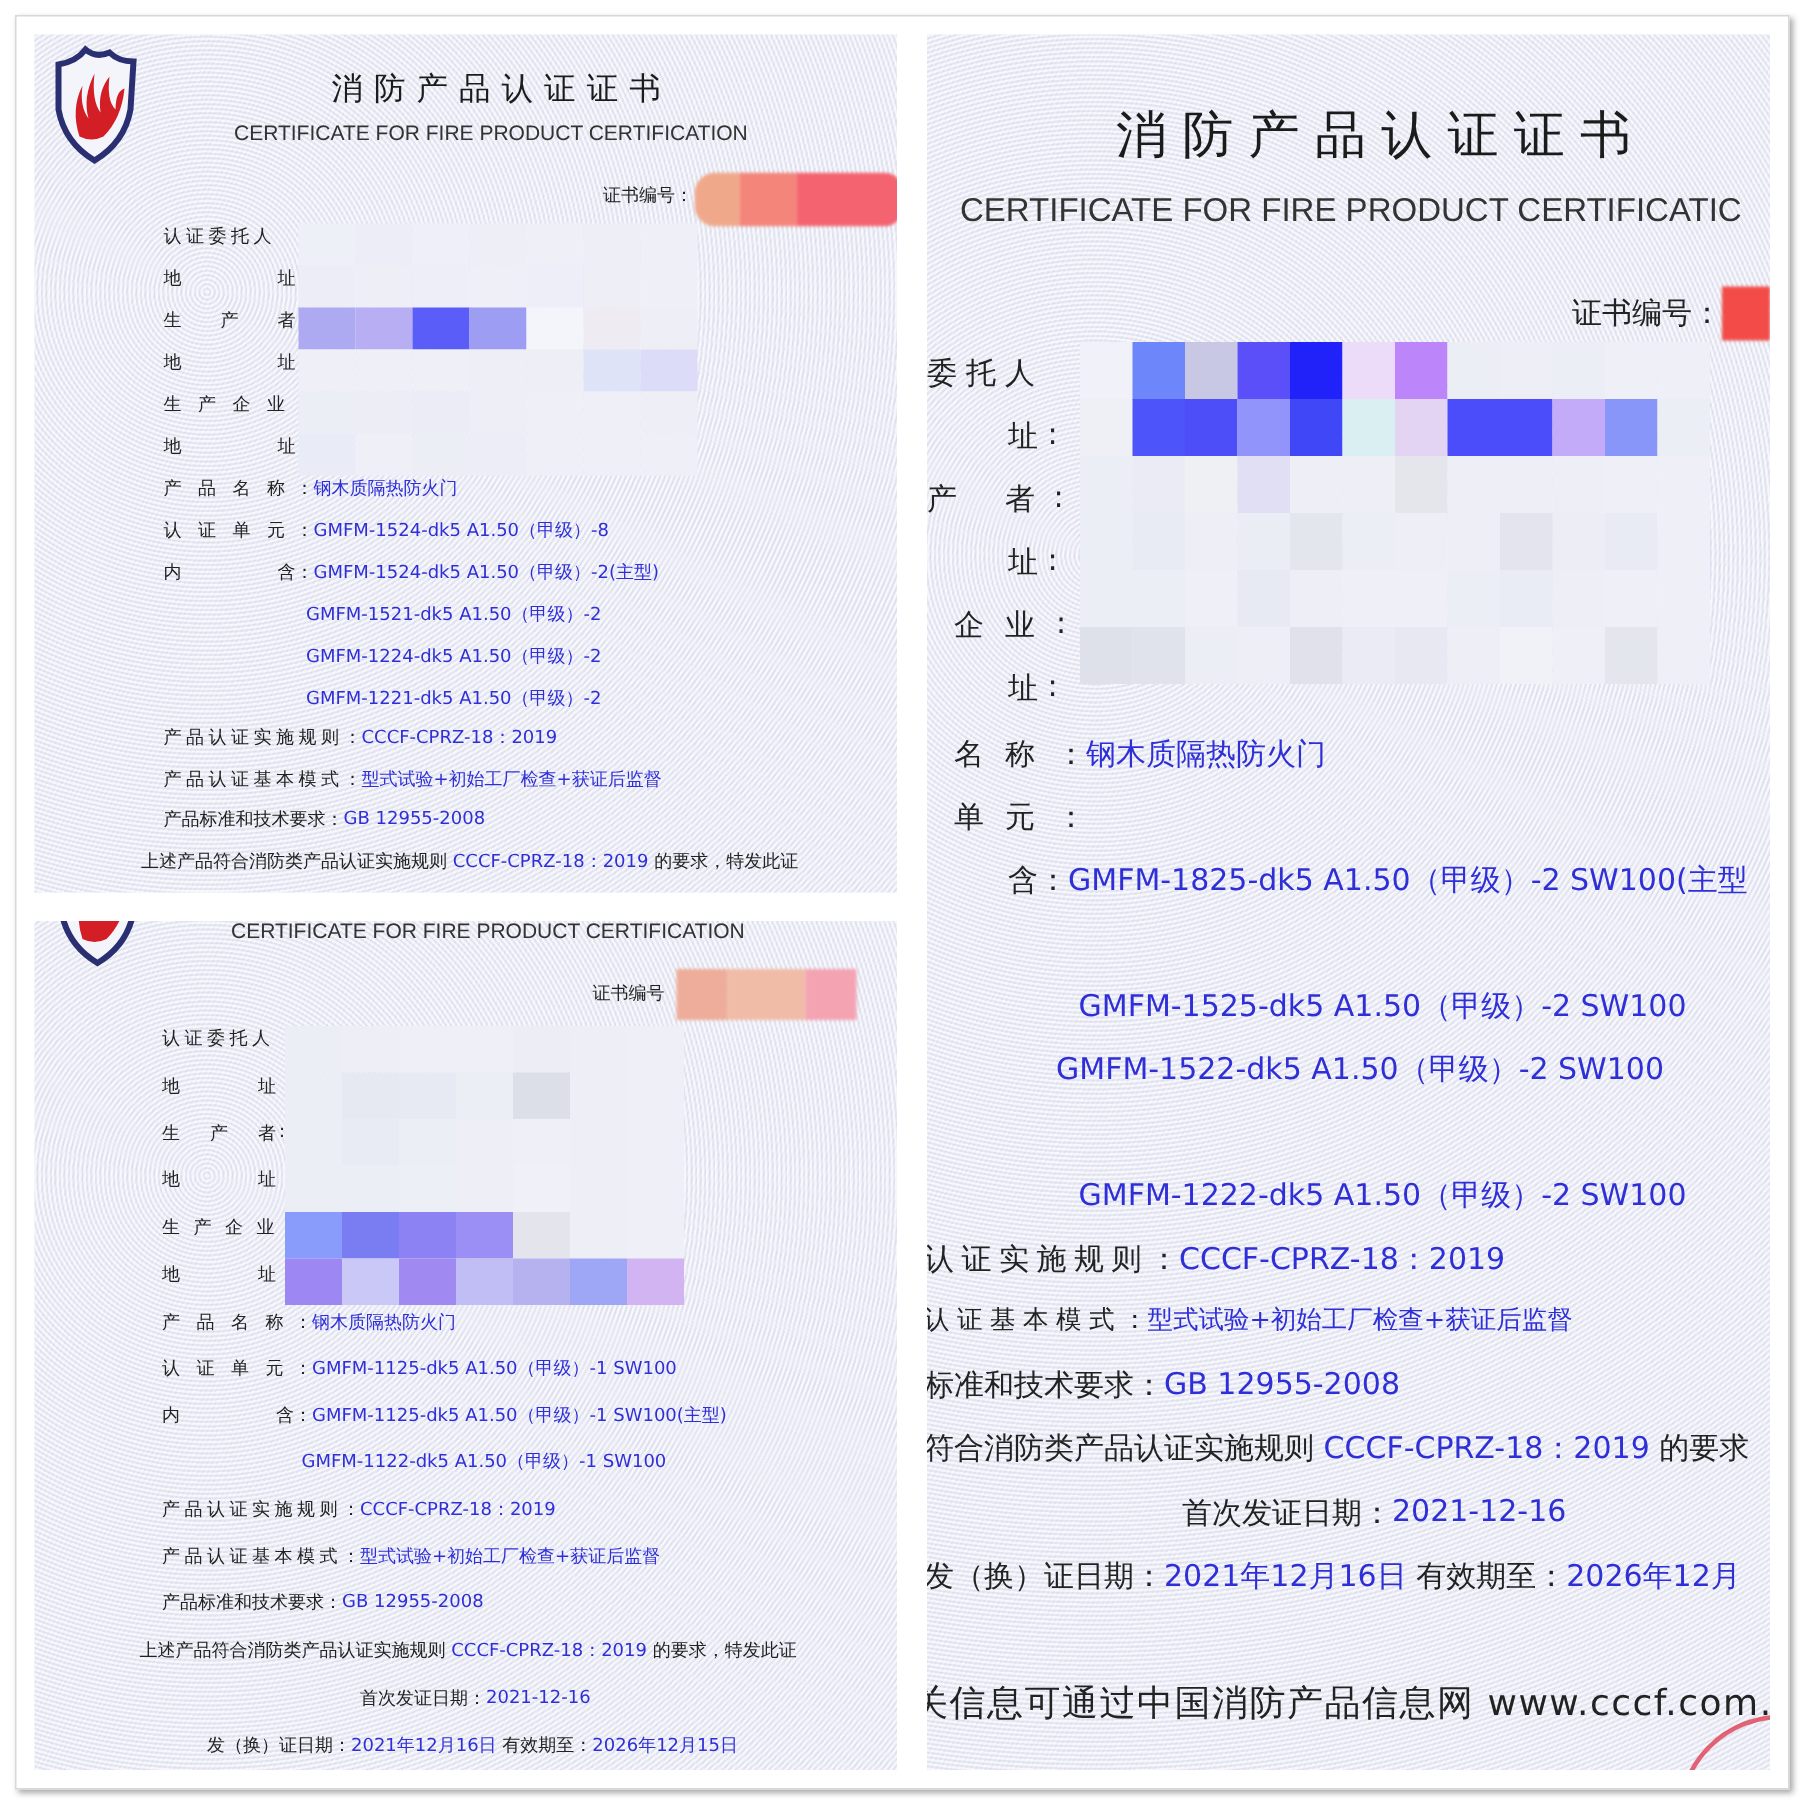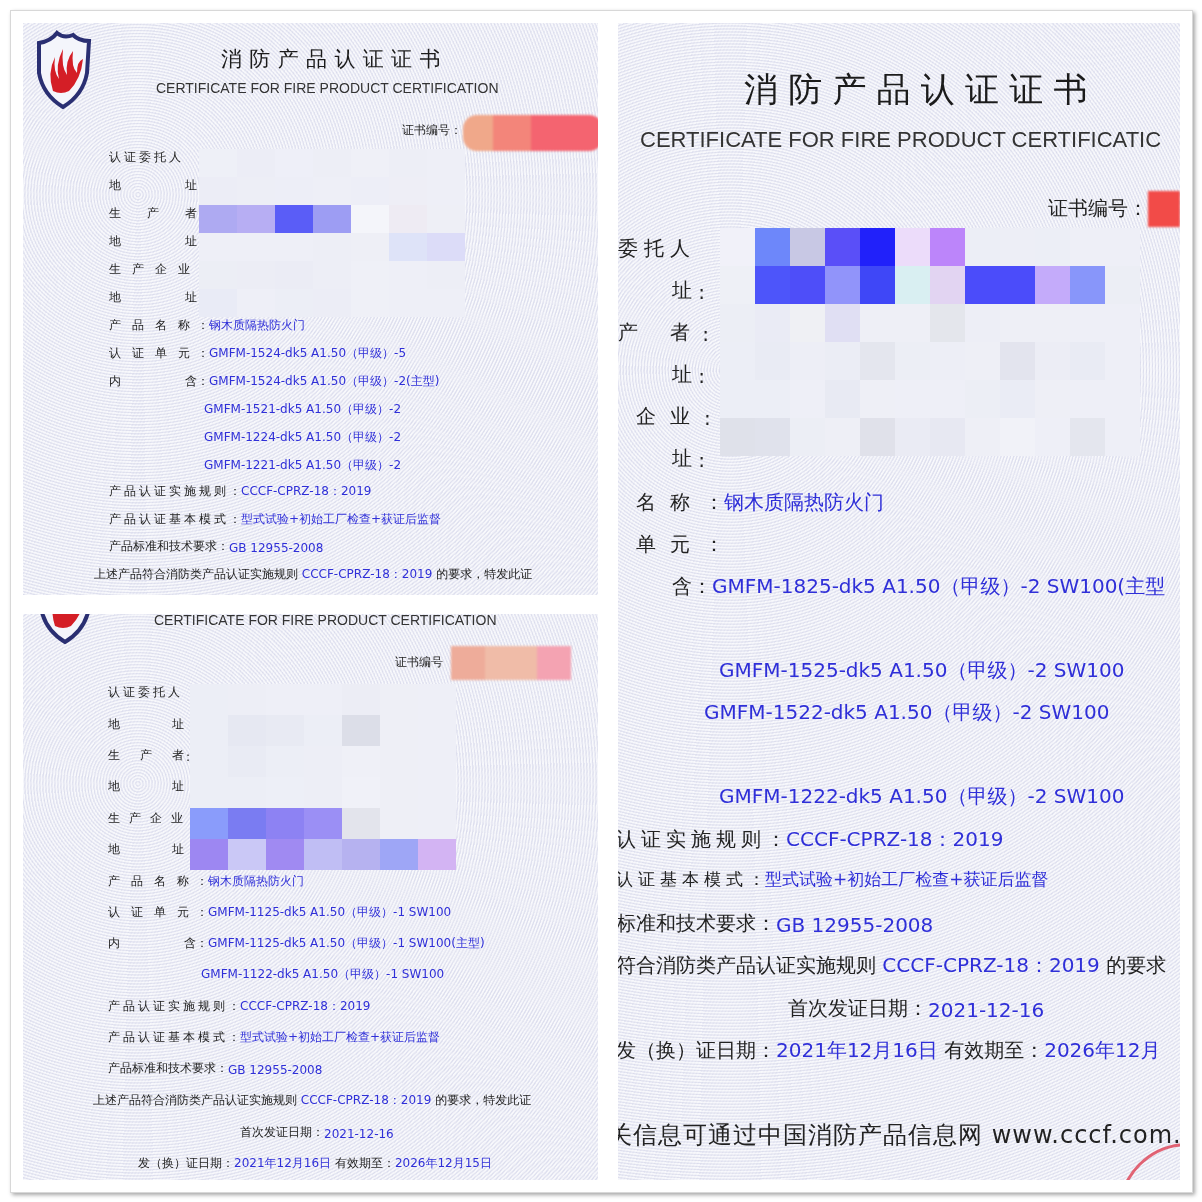--- a/index.html
+++ b/index.html
@@ -23,21 +23,21 @@
     .cert-a { left: 23px; top: 23px; width: 575px; height: 572px; }
     .cert-b { left: 23px; top: 614px; width: 575px; height: 566px; }
     .cert-c { left: 618px; top: 23px; width: 562px; height: 1157px; }
     .logo { position: absolute; }
     .title-cn { position: absolute; color: #1b1b1b; letter-spacing: 0.35em; white-space: nowrap; }
     .title-en { position: absolute; color: #333; white-space: nowrap; font-family: "Liberation Sans", sans-serif; }
     .cert-no-label { position: absolute; color: #222; white-space: nowrap; }
     .redact { position: absolute; display: flex; }
     .redact span { display: block; height: 100%; }
 
-    .row { position: absolute; white-space: nowrap; display: flex; align-items: flex-end; }
+    .row { position: absolute; white-space: nowrap; display: flex; align-items: flex-start; }
     .lbl { color: #222; display: inline-flex; justify-content: space-between; }
     .colon { color: #222; }
     .val { color: #2f2fd8; font-family: "DejaVu Sans", sans-serif; }
     .plain { color: #222; }
 
     .mosaic { position: absolute; display: grid; }
     .mosaic span { display: block; }
 
     .red-note { position: absolute; color: #e0222a; font-weight: bold; white-space: nowrap; }
     .seal { position: absolute; border: 3px solid rgba(220,40,60,0.7); border-radius: 50%; }
@@ -132,21 +132,21 @@
   </div>
 
   <div class="row" style="left:86px;top:294px;font-size:12px">
     <span class="lbl" style="width:88px;letter-spacing:11px">产品名称</span>
       <span class="colon">：</span>
     <span class="val">钢木质隔热防火门</span>
   </div>
   <div class="row" style="left:86px;top:322px;font-size:12px">
     <span class="lbl" style="width:88px;letter-spacing:11px">认证单元</span>
       <span class="colon">：</span>
-    <span class="val">GMFM-1524-dk5 A1.50（甲级）-5</span>
+    <span class="val">GMFM-1524-dk5 A1.50（甲级）-8</span>
   </div>
   <div class="row" style="left:86px;top:350px;font-size:12px">
     <span class="lbl" style="width:88px;letter-spacing:64px">内含</span>
       <span class="colon">：</span>
     <span class="val">GMFM-1524-dk5 A1.50（甲级）-2(主型)</span>
   </div>
   <div class="row val" style="left:181px;top:378px;font-size:12px">GMFM-1521-dk5 A1.50（甲级）-2</div>
   <div class="row val" style="left:181px;top:406px;font-size:12px">GMFM-1224-dk5 A1.50（甲级）-2</div>
   <div class="row val" style="left:181px;top:434px;font-size:12px">GMFM-1221-dk5 A1.50（甲级）-2</div>
 

